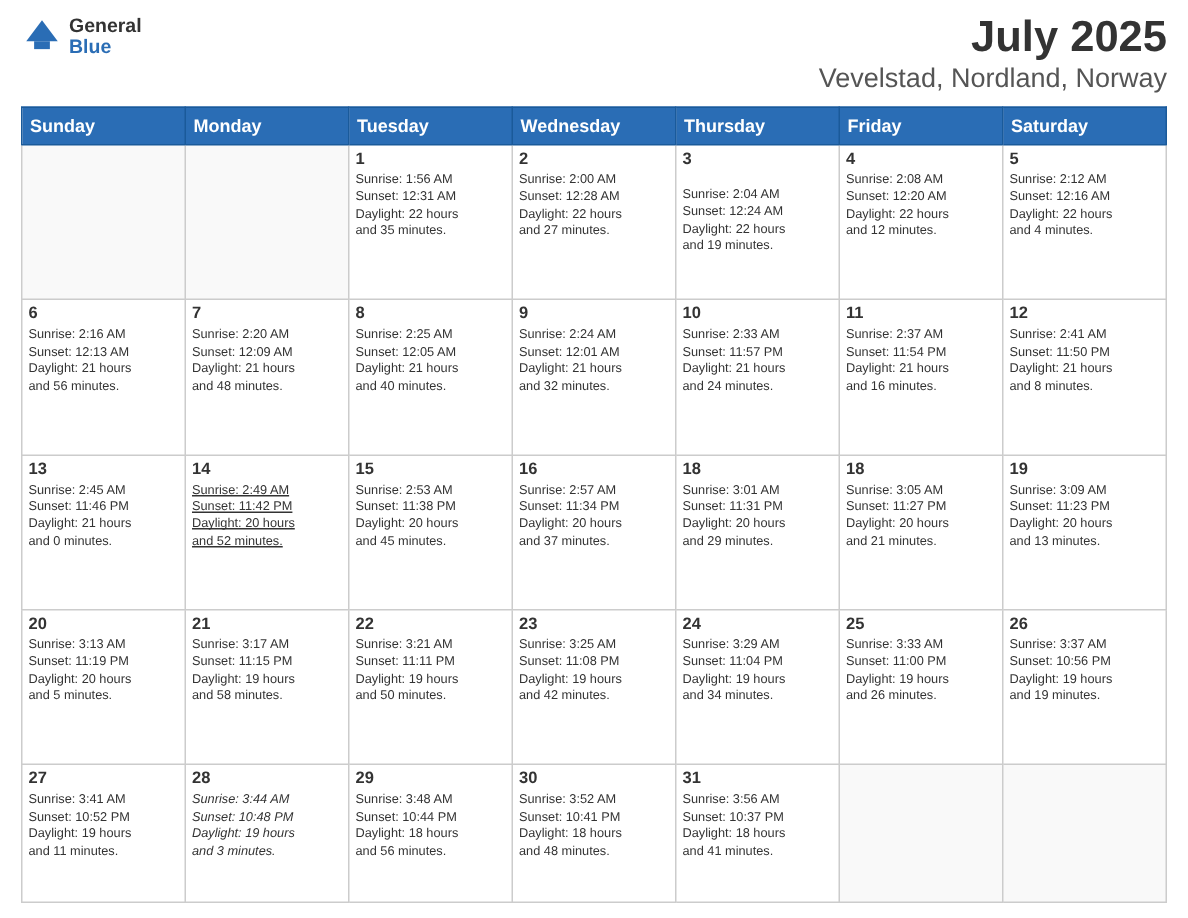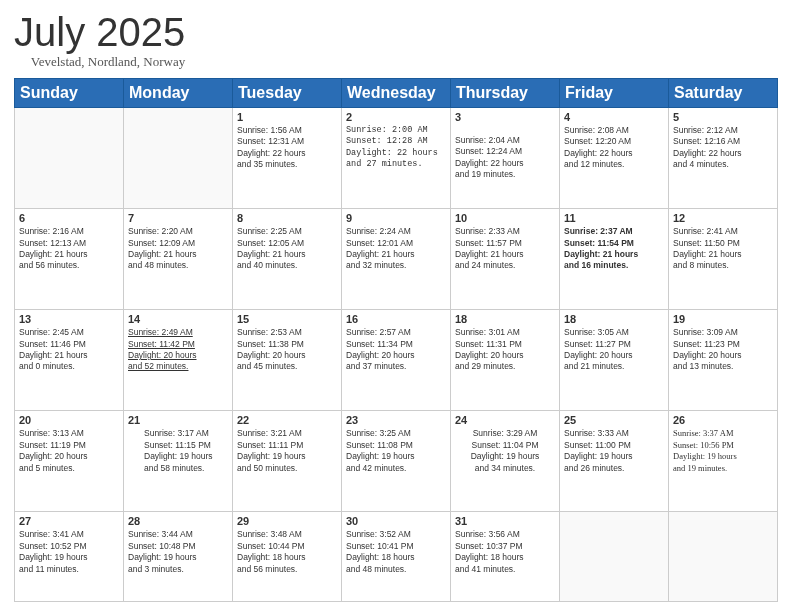--- a/index.html
+++ b/index.html
@@ -44,43 +44,42 @@
       color: #2a6db5;
     }
     .logo-icon {
       width: 28px;
       height: 28px;
     }
     .title-block {
       text-align: right;
     }
     .month-title {
-      font-size: 40px;
-      font-weight: normal;
+      font-size: 29px;
+      font-weight: bold;
       color: #333;
       line-height: 1.1;
     }
     .location {
-      font-size: 13px;
+      font-size: 18px;
       color: #555;
-      font-family: Liberation Serif, serif;
     }
     .calendar {
       flex: 1;
       border: 1px solid #ccc;
       border-collapse: collapse;
       width: 100%;
       table-layout: fixed;
     }
     .calendar th {
       background-color: #2a6db5;
       color: #fff;
       text-align: left;
       padding: 5px 5px;
-      font-size: 16px;
+      font-size: 12px;
       font-weight: bold;
       border: 1px solid #1a5a9a;
     }
     .calendar td {
       vertical-align: top;
       border: 1px solid #ccc;
       padding: 3px 4px;
       font-size: 9px;
       color: #333;
       height: 90px;
@@ -103,20 +102,30 @@
       font-size: 8.5px;
       color: #333;
       line-height: 1.35;
     }
   </style>
 </head>
 <body>
 
 <div class="page">
   <div class="header">
+    <div class="logo">
+      <svg class="logo-icon" viewBox="0 0 32 32">
+        <polygon points="16,4 28,20 4,20" fill="#2a6db5"></polygon>
+        <rect x="10" y="20" width="12" height="6" fill="#2a6db5"></rect>
+      </svg>
+      <div class="logo-text">
+        <span class="logo-general">General</span>
+        <span class="logo-blue">Blue</span>
+      </div>
+    </div>
     <div class="title-block">
       <div class="month-title">July 2025</div>
       <div class="location">Vevelstad, Nordland, Norway</div>
     </div>
   </div>
 
   <table class="calendar">
     <thead>
       <tr>
         <th>Sunday</th>
@@ -134,21 +143,21 @@
           <td class="empty"></td>
           <td>
             <span class="day-num">1</span>
             <div class="day-info" style="white-space: pre-line;">Sunrise: 1:56 AM
 Sunset: 12:31 AM
 Daylight: 22 hours
 and 35 minutes.</div>
           </td>
           <td>
             <span class="day-num">2</span>
-            <div class="day-info" style="white-space: pre-line; font-family: Liberation Mono, monospace;">Sunrise: 2:00 AM
+            <div class="day-info" style="white-space: pre-line;">Sunrise: 2:00 AM
 Sunset: 12:28 AM
 Daylight: 22 hours
 and 27 minutes.</div>
           </td>
           <td>
             <span class="day-num">3</span>
             <div class="day-info" style="white-space: pre-line; margin-top: 12px;">Sunrise: 2:04 AM
 Sunset: 12:24 AM
 Daylight: 22 hours
 and 19 minutes.</div>
@@ -199,21 +208,21 @@
           </td>
           <td>
             <span class="day-num">10</span>
             <div class="day-info" style="white-space: pre-line;">Sunrise: 2:33 AM
 Sunset: 11:57 PM
 Daylight: 21 hours
 and 24 minutes.</div>
           </td>
           <td>
             <span class="day-num">11</span>
-            <div class="day-info" style="white-space: pre-line; font-weight: bold;">Sunrise: 2:37 AM
+            <div class="day-info" style="white-space: pre-line;">Sunrise: 2:37 AM
 Sunset: 11:54 PM
 Daylight: 21 hours
 and 16 minutes.</div>
           </td>
           <td>
             <span class="day-num">12</span>
             <div class="day-info" style="white-space: pre-line;">Sunrise: 2:41 AM
 Sunset: 11:50 PM
 Daylight: 21 hours
 and 8 minutes.</div>
@@ -273,72 +282,72 @@
         <tr>
           <td>
             <span class="day-num">20</span>
             <div class="day-info" style="white-space: pre-line;">Sunrise: 3:13 AM
 Sunset: 11:19 PM
 Daylight: 20 hours
 and 5 minutes.</div>
           </td>
           <td>
             <span class="day-num">21</span>
-            <div class="day-info" style="white-space: pre-line; margin-left: 16px;">Sunrise: 3:17 AM
+            <div class="day-info" style="white-space: pre-line;">Sunrise: 3:17 AM
 Sunset: 11:15 PM
 Daylight: 19 hours
 and 58 minutes.</div>
           </td>
           <td>
             <span class="day-num">22</span>
             <div class="day-info" style="white-space: pre-line;">Sunrise: 3:21 AM
 Sunset: 11:11 PM
 Daylight: 19 hours
 and 50 minutes.</div>
           </td>
           <td>
             <span class="day-num">23</span>
             <div class="day-info" style="white-space: pre-line;">Sunrise: 3:25 AM
 Sunset: 11:08 PM
 Daylight: 19 hours
 and 42 minutes.</div>
           </td>
           <td>
             <span class="day-num">24</span>
-            <div class="day-info" style="white-space: pre-line; text-align: center;">Sunrise: 3:29 AM
+            <div class="day-info" style="white-space: pre-line;">Sunrise: 3:29 AM
 Sunset: 11:04 PM
 Daylight: 19 hours
 and 34 minutes.</div>
           </td>
           <td>
             <span class="day-num">25</span>
             <div class="day-info" style="white-space: pre-line;">Sunrise: 3:33 AM
 Sunset: 11:00 PM
 Daylight: 19 hours
 and 26 minutes.</div>
           </td>
           <td>
             <span class="day-num">26</span>
-            <div class="day-info" style="white-space: pre-line; font-family: Liberation Serif, serif;">Sunrise: 3:37 AM
+            <div class="day-info" style="white-space: pre-line;">Sunrise: 3:37 AM
 Sunset: 10:56 PM
 Daylight: 19 hours
 and 19 minutes.</div>
           </td>
         </tr>
         <tr>
           <td class="last-row">
             <span class="day-num">27</span>
             <div class="day-info" style="white-space: pre-line;">Sunrise: 3:41 AM
 Sunset: 10:52 PM
 Daylight: 19 hours
 and 11 minutes.</div>
           </td>
           <td class="last-row">
             <span class="day-num">28</span>
-            <div class="day-info" style="white-space: pre-line;">Sunrise: 3:44 AM
+            <div class="day-info" style="white-space: pre-line; font-style: italic;">Sunrise: 3:44 AM
 Sunset: 10:48 PM
 Daylight: 19 hours
 and 3 minutes.</div>
           </td>
           <td class="last-row">
             <span class="day-num">29</span>
             <div class="day-info" style="white-space: pre-line;">Sunrise: 3:48 AM
 Sunset: 10:44 PM
 Daylight: 18 hours
 and 56 minutes.</div>

